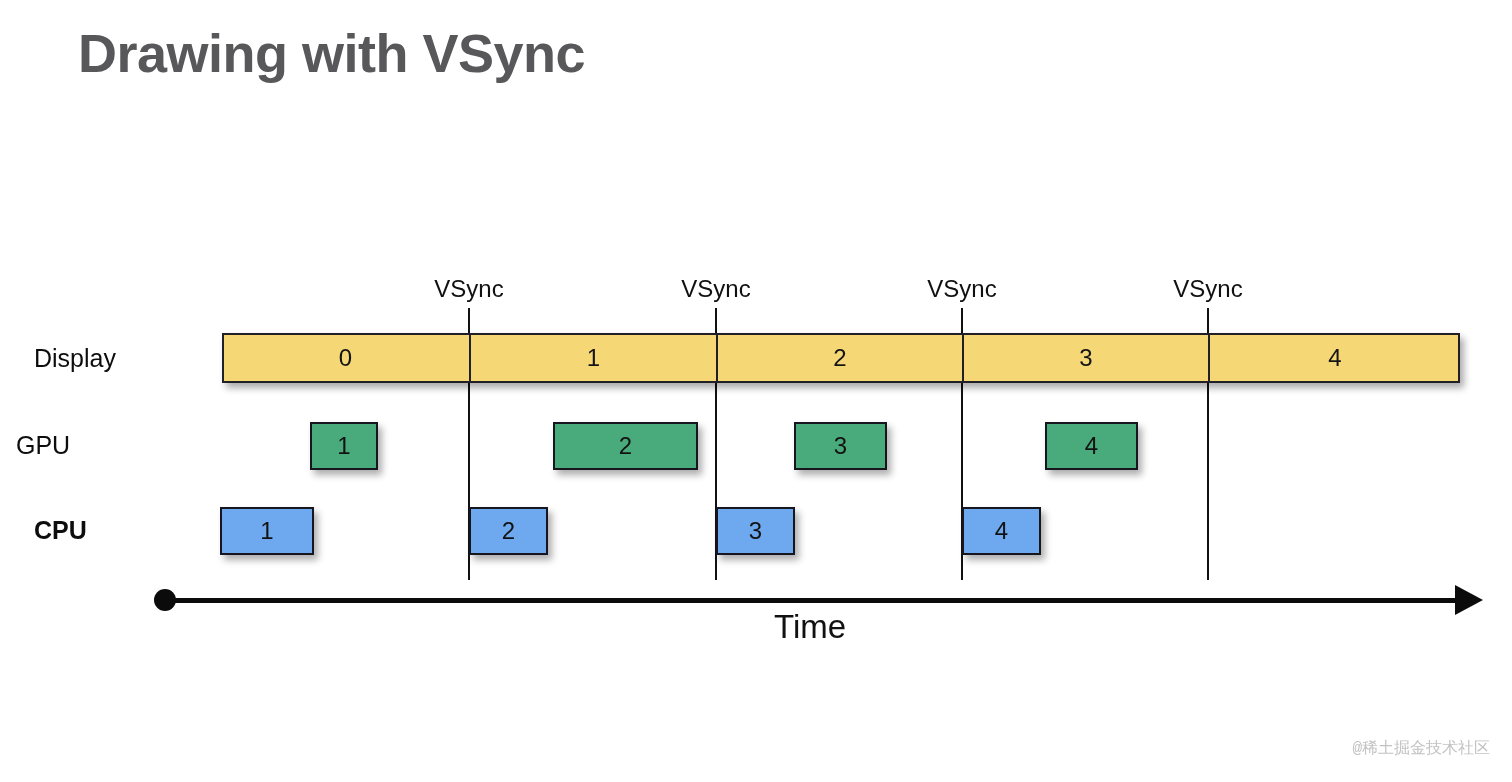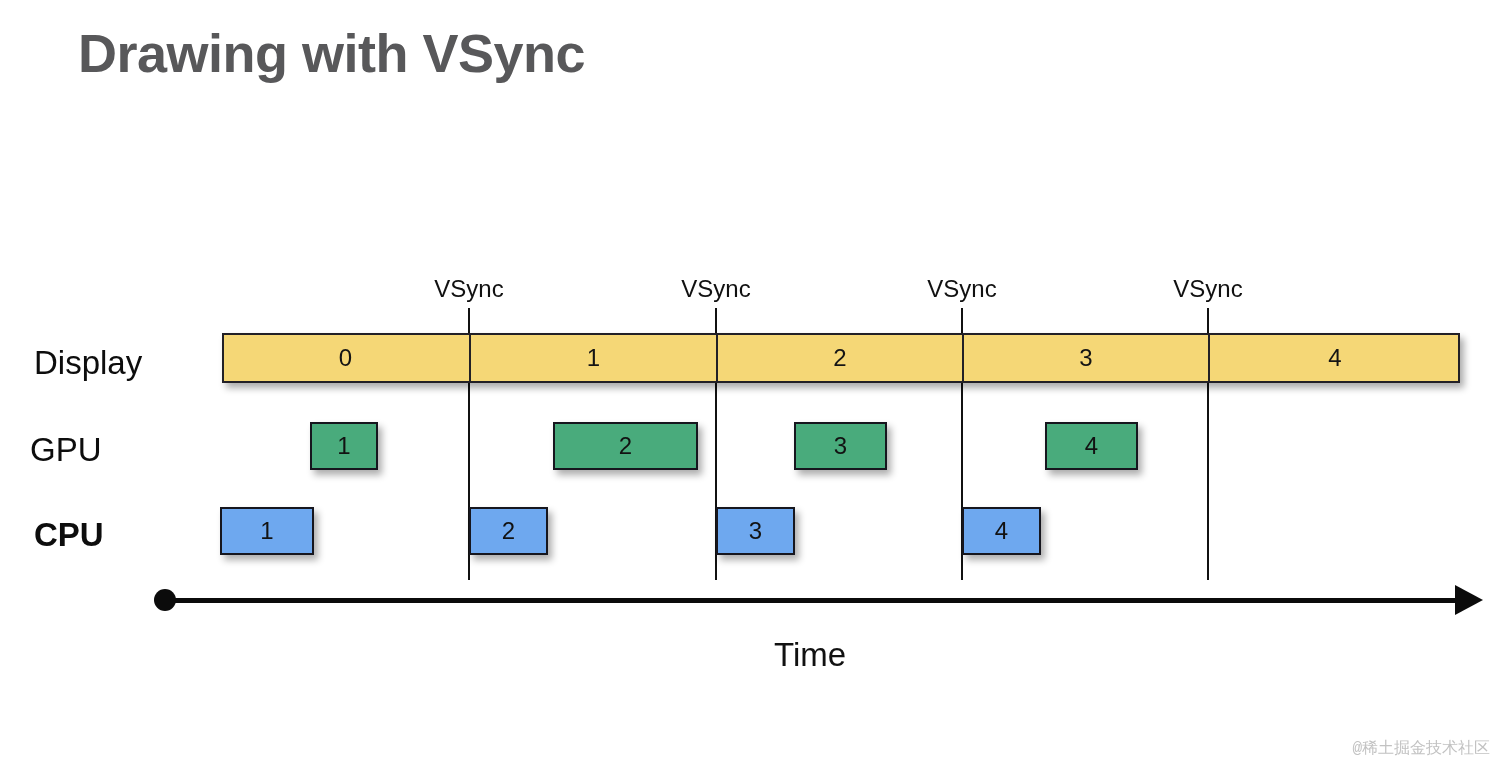--- a/index.html
+++ b/index.html
@@ -43,21 +43,21 @@
     left: 0;
     top: 0;
     width: 1512px;
     height: 782px;
     border-radius: 13px;
   }
 
   
   .row-label {
     position: absolute;
-    font-size: 33px;
+    font-size: 25px;
     color: #0d0d0d;
     font-family: "Liberation Sans", sans-serif;
     white-space: nowrap;
   }
 
   
   .vsync-label {
     position: absolute;
     font-size: 24px;
     color: #111111;
@@ -136,21 +136,20 @@
     border-top: 15px solid transparent;
     border-bottom: 15px solid transparent;
     border-left: 28px solid #0b0b0b;
   }
   .axis-title {
     position: absolute;
     font-size: 33px;
     color: #111111;
     white-space: nowrap;
     transform: translateX(-50%);
-    margin-top: 28px;
   }
 
   
   .footer-note {
     position: absolute;
     left: 62px;
     top: 727px;
     font-family: "Liberation Serif", serif;
     font-size: 27px;
     color: #161616;
@@ -177,21 +176,21 @@
 
   <div class="vsync-label" style="left: 469px; top: 275px;">VSync</div>
       <div class="vsync-label" style="left: 716px; top: 275px;">VSync</div>
       <div class="vsync-label" style="left: 962px; top: 275px;">VSync</div>
       <div class="vsync-label" style="left: 1208px; top: 275px;">VSync</div>
       <div class="vsync-line" style="left: 468px; top: 308px; height: 272px;"></div>
       <div class="vsync-line" style="left: 715px; top: 308px; height: 272px;"></div>
       <div class="vsync-line" style="left: 961px; top: 308px; height: 272px;"></div>
       <div class="vsync-line" style="left: 1207px; top: 308px; height: 272px;"></div>
       <div class="row-label" style="left: 34px; top: 344px;">Display</div>
-      <div class="row-label" style="left: 30px; top: 431px;">GPU</div>
+      <div class="row-label" style="left: 16px; top: 431px;">GPU</div>
       <div class="row-label" style="left: 34px; top: 516px; font-weight: bold;">CPU</div>
       <div class="display-bar" style="left: 222px; top: 333px; width: 1238px; height: 50px; background: rgb(245, 215, 118);">
         <div class="display-seg" style="left: -2px; width: 247px;">0</div>
         <div class="display-seg" style="left: 245px; width: 247px; border-left: 2px solid rgb(34, 32, 38);">1</div>
         <div class="display-seg" style="left: 492px; width: 246px; border-left: 2px solid rgb(34, 32, 38);">2</div>
         <div class="display-seg" style="left: 738px; width: 246px; border-left: 2px solid rgb(34, 32, 38);">3</div>
         <div class="display-seg" style="left: 984px; width: 252px; border-left: 2px solid rgb(34, 32, 38);">4</div>
       </div>
       <div class="task-box task-gpu" style="left: 310px; top: 422px; width: 68px; height: 48px; background: rgb(73, 171, 124);">1</div>
       <div class="task-box task-gpu" style="left: 553px; top: 422px; width: 145px; height: 48px; background: rgb(73, 171, 124);">2</div>

